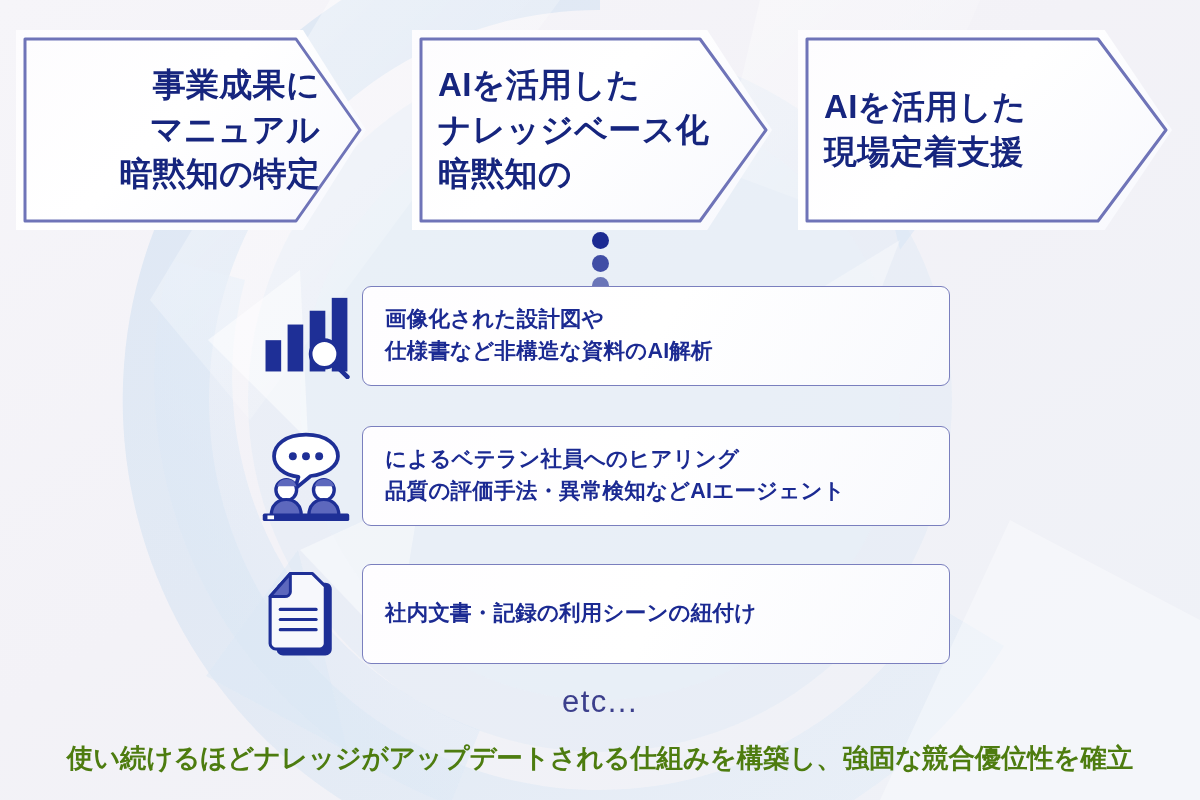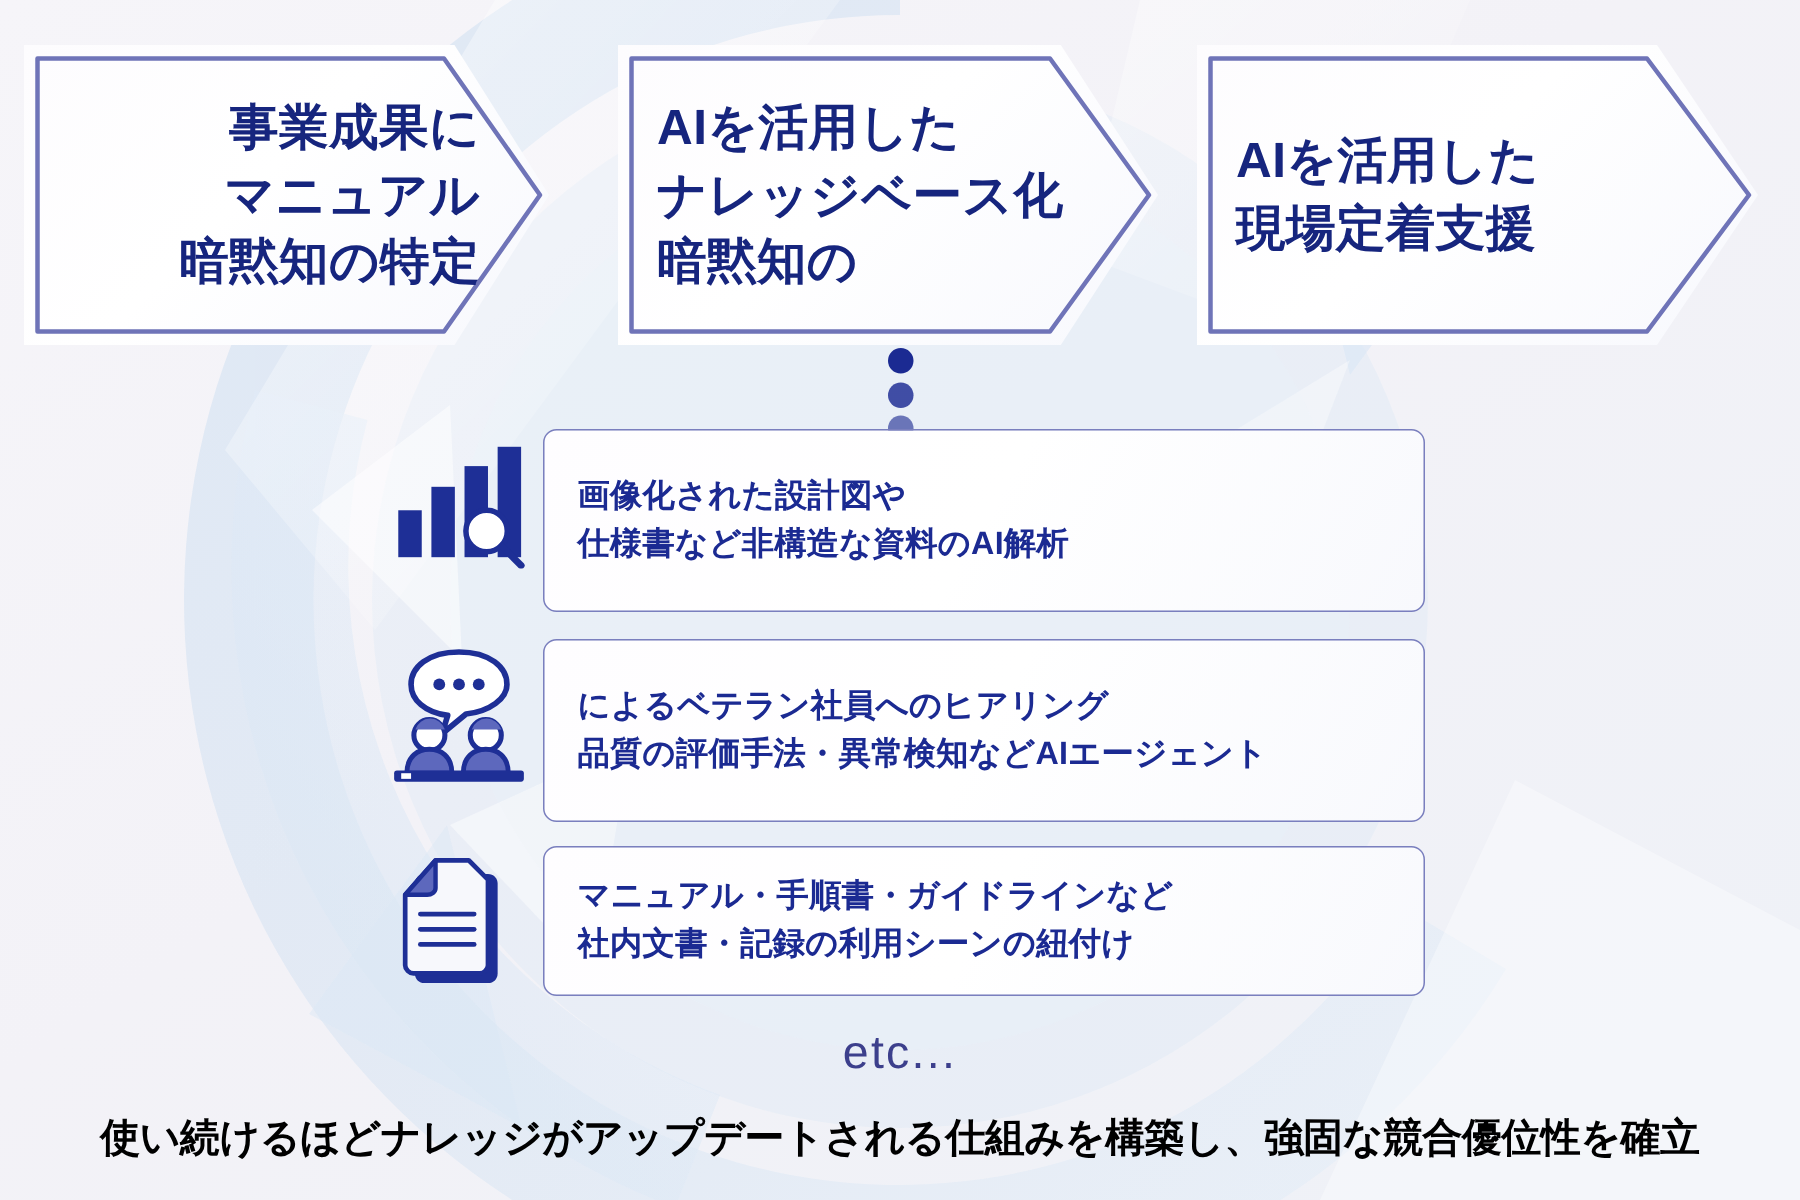--- a/index.html
+++ b/index.html
@@ -134,21 +134,21 @@
     align-self: stretch;
     background: linear-gradient(120deg, #fefdff 0%, #ffffff 50%, #f8f9fd 100%);
     border: 1.6px solid #7a7fbe;
     border-radius: 9px;
     display: flex;
     flex-direction: column;
     justify-content: center;
     padding: 0 22px;
   }
   .item-row.r1 .item-card,
-  .item-row.r2 .item-card { height: 122px; }
+  .item-row.r2 .item-card { height: 100px; }
   .item-row.r3 .item-card { height: 100px; }
 
   .item-line {
     font-size: 21.5px;
     font-weight: 700;
     color: #1b2a92;
     line-height: 1.48;
     letter-spacing: 0.2px;
     white-space: nowrap;
   }
@@ -168,21 +168,21 @@
 
   
   .footer-caption {
     position: absolute;
     left: 0;
     top: 740px;
     width: 1200px;
     text-align: center;
     font-size: 26.5px;
     font-weight: 700;
-    color: #000000;
+    color: #4d7c0f;
     letter-spacing: -0.2px;
     white-space: nowrap;
   }
 </style>
 </head>
 <body>
 
 <svg id="bg-watermark" viewBox="0 0 1200 800" xmlns="http://www.w3.org/2000/svg">
   <defs>
     <linearGradient id="pageGrad" x1="0" y1="0" x2="1" y2="1">
@@ -336,21 +336,20 @@
                    H 12 C 9,88 6,85 6,82 V 31 L 28,6 Z" fill="#f7f8fc" stroke="#1e2f96" stroke-width="3.4" stroke-linejoin="round"></path>
 
           <path d="M 28,6 L 28,26 C 28,29 25,31 22,31 L 6,31 Z" fill="#5d68bd" stroke="#1e2f96" stroke-width="3.2" stroke-linejoin="round"></path>
 
           <line x1="17" y1="45" x2="56" y2="45" stroke="#1e2f96" stroke-width="3.4" stroke-linecap="round"></line>
           <line x1="17" y1="56" x2="56" y2="56" stroke="#1e2f96" stroke-width="3.4" stroke-linecap="round"></line>
           <line x1="17" y1="67" x2="56" y2="67" stroke="#1e2f96" stroke-width="3.4" stroke-linecap="round"></line>
         </svg>
       </div>
       <div class="item-card">
-        <div class="item-line">マニュアル・手順書・ガイドラインなど</div>
         <div class="item-line">社内文書・記録の利用シーンの紐付け</div>
       </div>
     </div>
   </div>
 
   <div class="etc-text">etc...</div>
 
   <div class="footer-caption">使い続けるほどナレッジがアップデートされる仕組みを構築し、強固な競合優位性を確立</div>
 
 </div>

